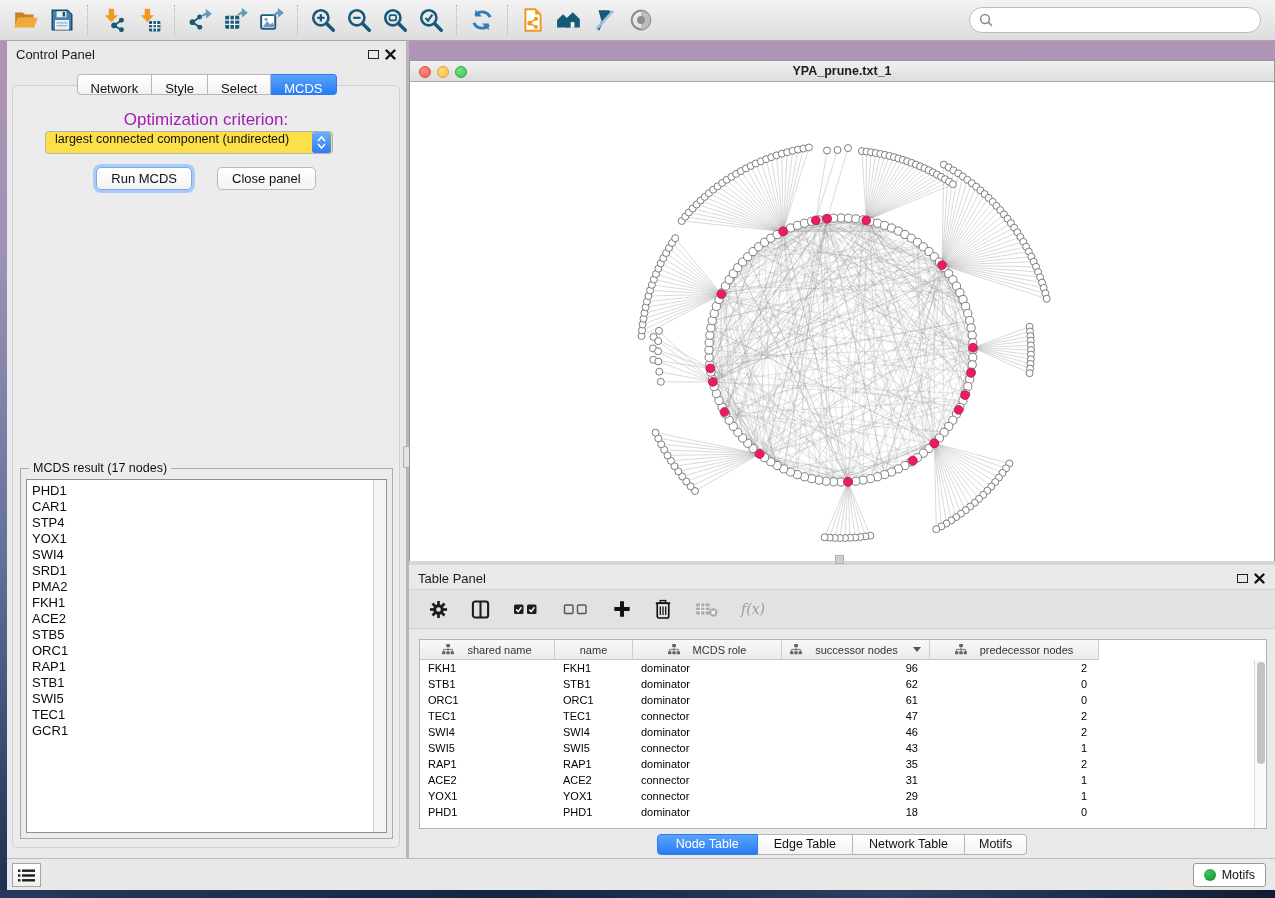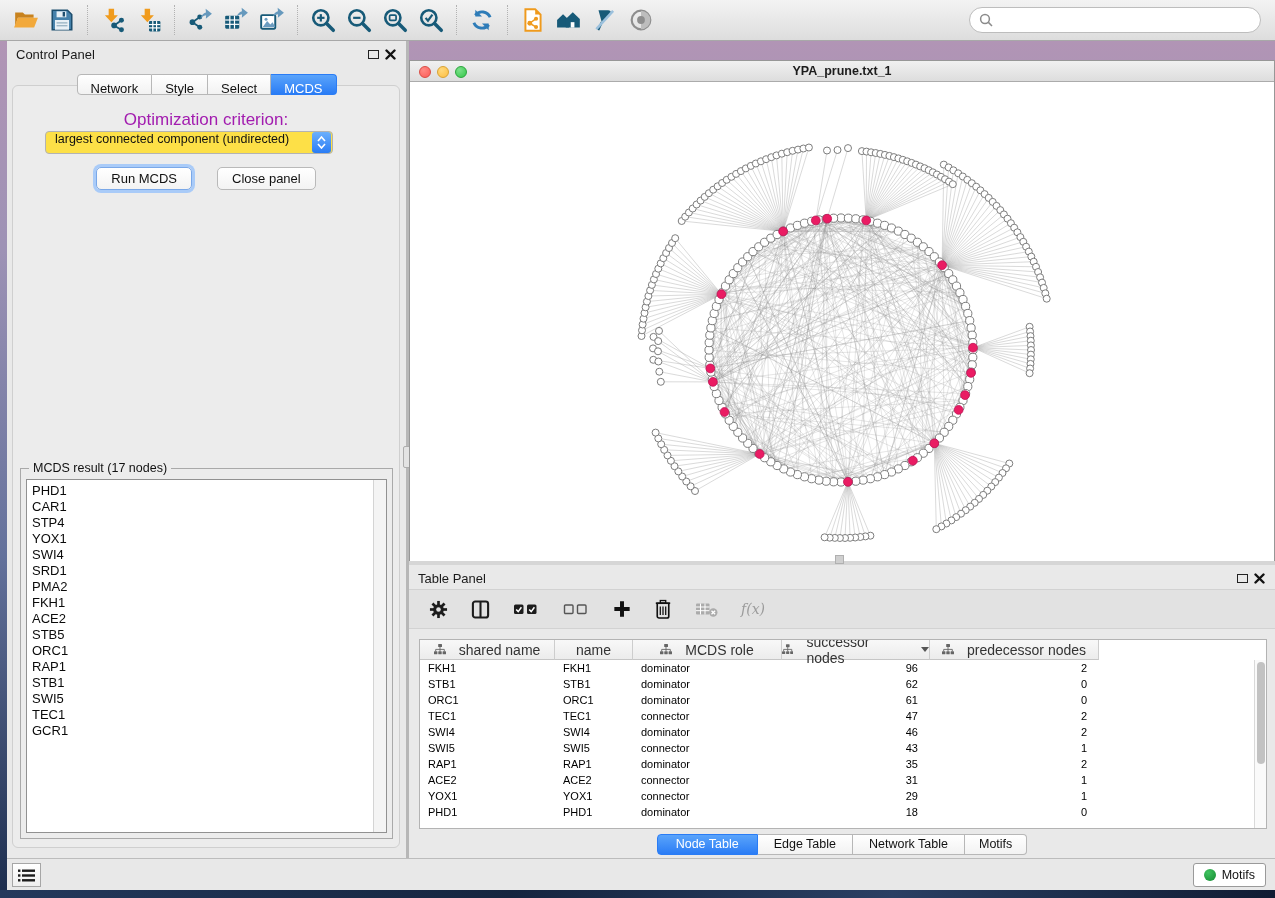--- a/index.html
+++ b/index.html
@@ -59,21 +59,21 @@
 #net-title{position:absolute;left:0;right:0;top:3px;text-align:center;font-size:12.5px;font-weight:700;color:#1c1c1c}
 #net-canvas{position:absolute;left:0;top:21px;right:0;bottom:0;background:#fff}
 
 #table-panel{left:409px;top:565px;width:866px;height:293px;background:#e9e9e9}
 #tp-toolbar{position:absolute;left:0;top:24px;right:0;height:40px;background:#e2e2e2;
  border-top:1px solid #d2d2d2;border-bottom:1px solid #d2d2d2;display:flex;align-items:center;padding-left:20px;gap:23px}
 .tpbtn{display:flex;align-items:center;justify-content:center;cursor:pointer}
 .fx{font-family:"DejaVu Serif",serif;font-style:italic;font-size:14px;color:#9b9b9b}
 #tbl-wrap{position:absolute;left:10px;top:74px;width:848px;height:190px;background:#fff;border:1px solid #b3b3b3;overflow:hidden}
 #tbl-head{display:flex;height:20px}
-.th{display:flex;align-items:center;justify-content:center;gap:13px;font-size:14px;color:#333;
+.th{display:flex;align-items:center;justify-content:center;gap:13px;font-size:11px;color:#333;
  background:linear-gradient(#f8f8f8,#ececec);border-right:1px solid #cdcdcd;border-bottom:1px solid #c6c6c6;cursor:pointer}
 .sortarrow{width:0;height:0;border-left:4px solid transparent;border-right:4px solid transparent;border-top:5px solid #555;margin-left:2px}
 .tr{display:flex;height:16px;cursor:default}
 .td{font-size:11px;color:#000;line-height:16px;padding-left:8px;overflow:hidden;white-space:nowrap}
 .td.num{text-align:right;padding-left:0;padding-right:12px}
 #tbl-scroll{position:absolute;top:20px;right:0;bottom:0;width:12px;background:#fafafa;border-left:1px solid #d9d9d9}
 #tbl-thumb{position:absolute;top:2px;left:1.5px;width:8px;height:102px;background:#c2c2c2;border-radius:5px}
 #tp-tabs{position:absolute;left:0;right:0;top:269px;display:flex;justify-content:center}
 #tp-tabs .seg{font-size:12.5px}
 

